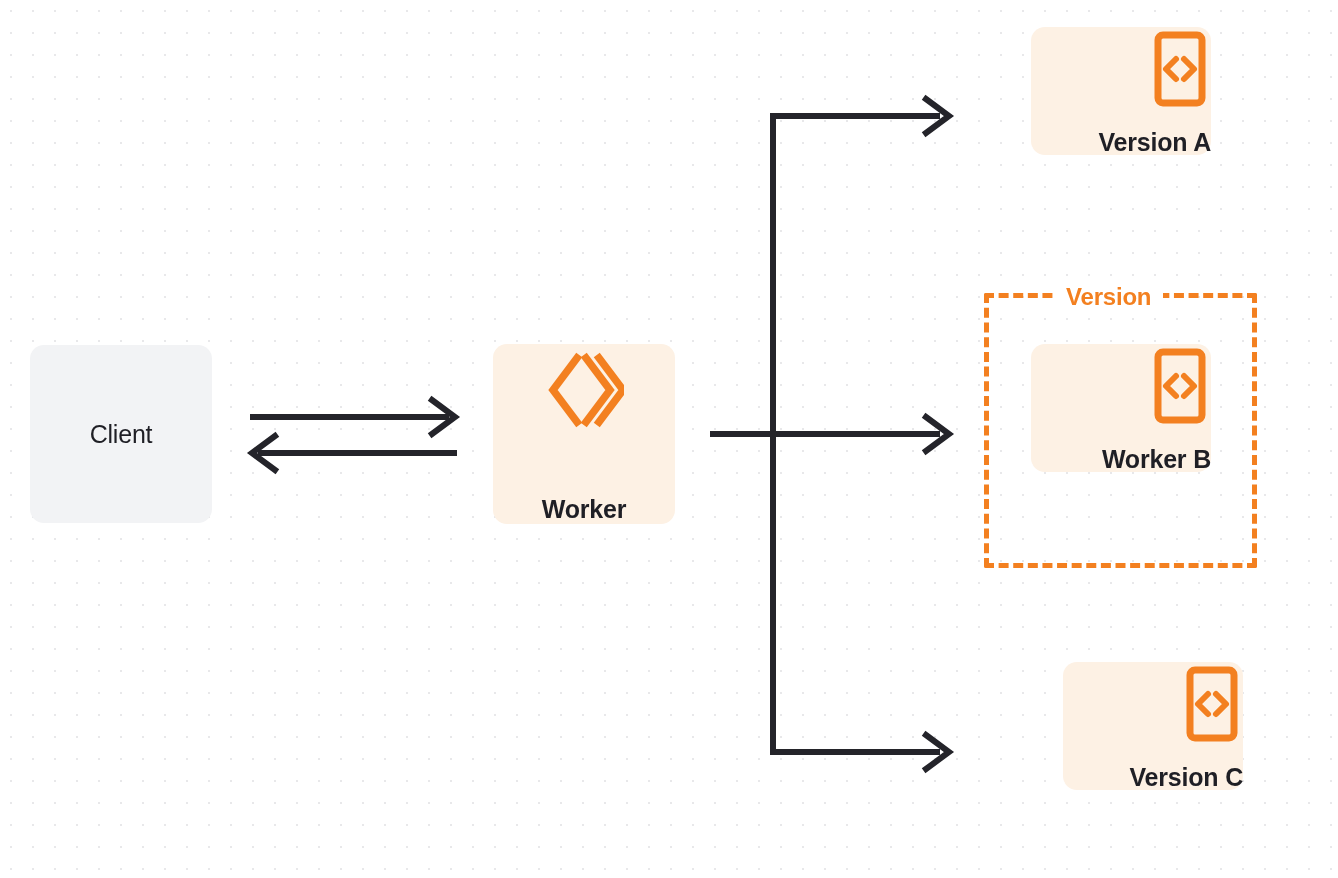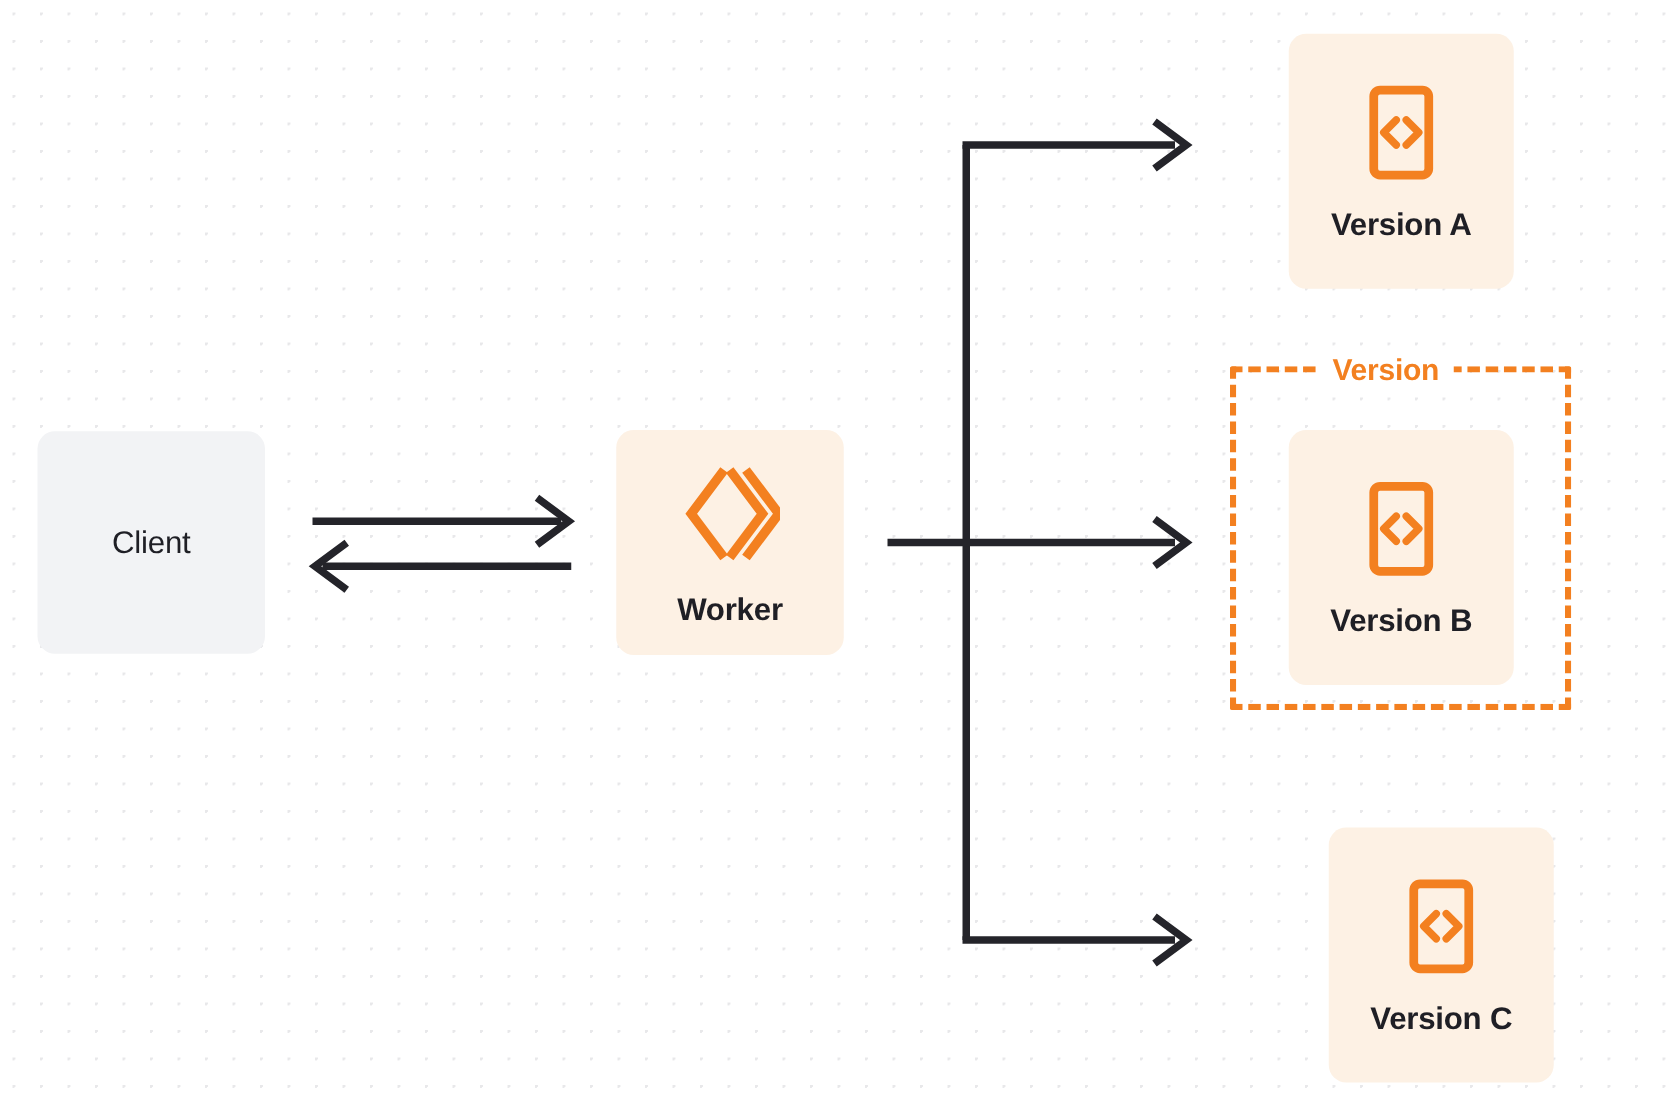--- a/index.html
+++ b/index.html
@@ -77,37 +77,39 @@
     letter-spacing: -0.2px;
   }
 
   #node-worker {
     left: 493px;
     top: 344px;
     width: 182px;
     height: 180px;
     background: #fdf1e4;
     border-radius: 14px;
+    justify-content: space-between;
   }
   .worker-logo {
     margin-top: 6px;
     margin-bottom: 18px;
   }
   .node-label-worker {
     font-size: 25px;
     font-weight: bold;
     color: #1f1f25;
     letter-spacing: -0.2px;
   }
 
   .version-card {
     width: 180px;
-    height: 204px;
+    height: 128px;
     background: #fdf1e4;
     border-radius: 14px;
+    align-items: flex-end;
   }
   #node-version-a { left: 1031px; top: 27px; }
   #node-version-b { left: 1031px; top: 344px; }
   #node-version-c { left: 1031px; top: 662px; margin-left: 32px; }
 
   .code-icon {
     margin-top: 4px;
     margin-bottom: 16px;
   }
   .node-label-version {
@@ -231,21 +233,21 @@
   </div>
 
   <div class="node version-card" id="node-version-b">
     <span class="code-icon">
       <svg width="62" height="78" viewBox="0 0 62 78" aria-hidden="true">
         <rect x="9" y="5" width="44" height="68" rx="5" ry="5" fill="none" stroke="#f38020" stroke-width="7"></rect>
         <polyline points="27,29 17,39 27,49" fill="none" stroke="#f38020" stroke-width="6" stroke-linecap="round" stroke-linejoin="round"></polyline>
         <polyline points="35,29 45,39 35,49" fill="none" stroke="#f38020" stroke-width="6" stroke-linecap="round" stroke-linejoin="round"></polyline>
       </svg>
     </span>
-    <span class="node-label-version">Version B</span>
+    <span class="node-label-version">Worker B</span>
   </div>
 
   <div class="node version-card" id="node-version-c">
     <span class="code-icon">
       <svg width="62" height="78" viewBox="0 0 62 78" aria-hidden="true">
         <rect x="9" y="5" width="44" height="68" rx="5" ry="5" fill="none" stroke="#f38020" stroke-width="7"></rect>
         <polyline points="27,29 17,39 27,49" fill="none" stroke="#f38020" stroke-width="6" stroke-linecap="round" stroke-linejoin="round"></polyline>
         <polyline points="35,29 45,39 35,49" fill="none" stroke="#f38020" stroke-width="6" stroke-linecap="round" stroke-linejoin="round"></polyline>
       </svg>
     </span>

